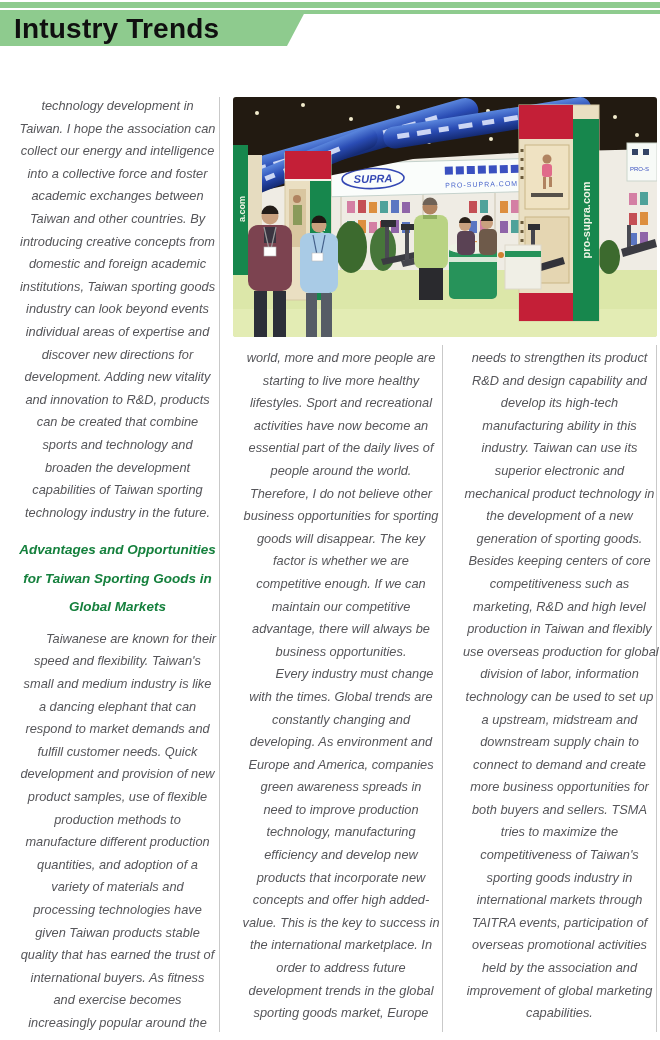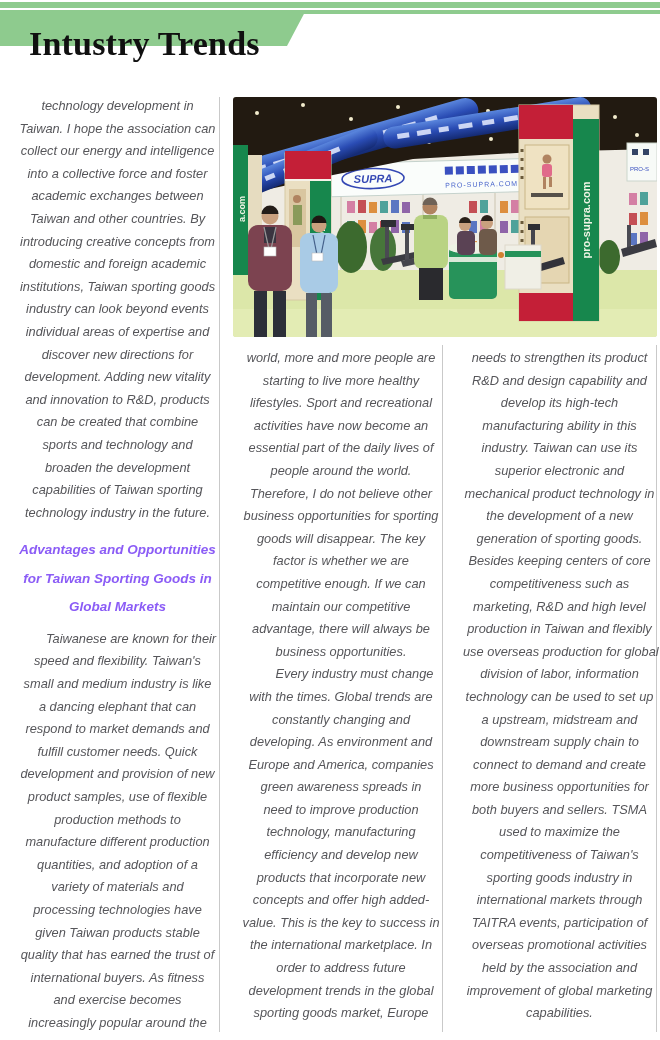--- a/index.html
+++ b/index.html
@@ -10,42 +10,42 @@
   
   .strip { position:absolute; left:0; right:0; background:#8ecb8e; }
   #strip1 { top:2px; height:6px; }
   #strip2 { top:10px; height:4px; }
   .banner {
     position:absolute; left:0; top:10px; width:306px; height:36px;
     background:#8ecb8e;
     clip-path:polygon(0 0, 100% 0, calc(100% - 19px) 100%, 0 100%);
   }
   .page-title {
-    position:absolute; left:14px; top:13px; margin:15px;
-    font-size:34px; line-height:31px; font-weight:bold; color:#101010;
-    letter-spacing:0.2px; font-family:Liberation Serif, serif;
+    position:absolute; left:14px; top:13px; margin:0;
+    font-size:28px; line-height:31px; font-weight:bold; color:#101010;
+    letter-spacing:0.2px; font-family:Liberation Sans, sans-serif;
   }
   
   .sep { position:absolute; width:1px; background:#c9c9c9; }
   #sep1 { left:219px; top:97px;  height:935px; }
   #sep2 { left:442px; top:345px; height:687px; }
   #sep3 { left:656px; top:345px; height:687px; }
   
   .col { position:absolute;text-align:center; }
   #col1 { left:16px;  top:95px;  width:203px; }
   #col2 { left:240px; top:347px; width:202px; }
   #col3 { left:463px; top:347px; width:193px; }
   .line {
     font-style:italic; font-size:12.8px; line-height:22.6px;
     color:#56565a; white-space:nowrap;
   }
   .indent { text-indent:27px; }
   .heading-block { margin:12px 0 6px 0; }
   .heading-block .line {
-    color:#8b5cf6; font-weight:bold; font-size:13.5px; line-height:28.5px;
+    color:#15803d; font-weight:bold; font-size:13.5px; line-height:28.5px;
   }
   
   .photo-wrap {
     position:absolute; left:233px; top:97px; width:424px; height:240px;
     border-radius:3px; overflow:hidden; background:#efece4;
   }
   .photo-wrap svg { display:block; }
 </style>
 </head>
 <body>
@@ -406,21 +406,21 @@
       <div class="line">marketing, R&amp;D and high level</div>
       <div class="line">production in Taiwan and flexibly</div>
       <div class="line">use overseas production for global</div>
       <div class="line">division of labor, information</div>
       <div class="line">technology can be used to set up</div>
       <div class="line">a upstream, midstream and</div>
       <div class="line">downstream supply chain to</div>
       <div class="line">connect to demand and create</div>
       <div class="line">more business opportunities for</div>
       <div class="line">both buyers and sellers. TSMA</div>
-      <div class="line">used to maximize the</div>
+      <div class="line">tries to maximize the</div>
       <div class="line">competitiveness of Taiwan's</div>
       <div class="line">sporting goods industry in</div>
       <div class="line">international markets through</div>
       <div class="line">TAITRA events, participation of</div>
       <div class="line">overseas promotional activities</div>
       <div class="line">held by the association and</div>
       <div class="line">improvement of global marketing</div>
       <div class="line">capabilities.</div>
     </div>
   </div>

